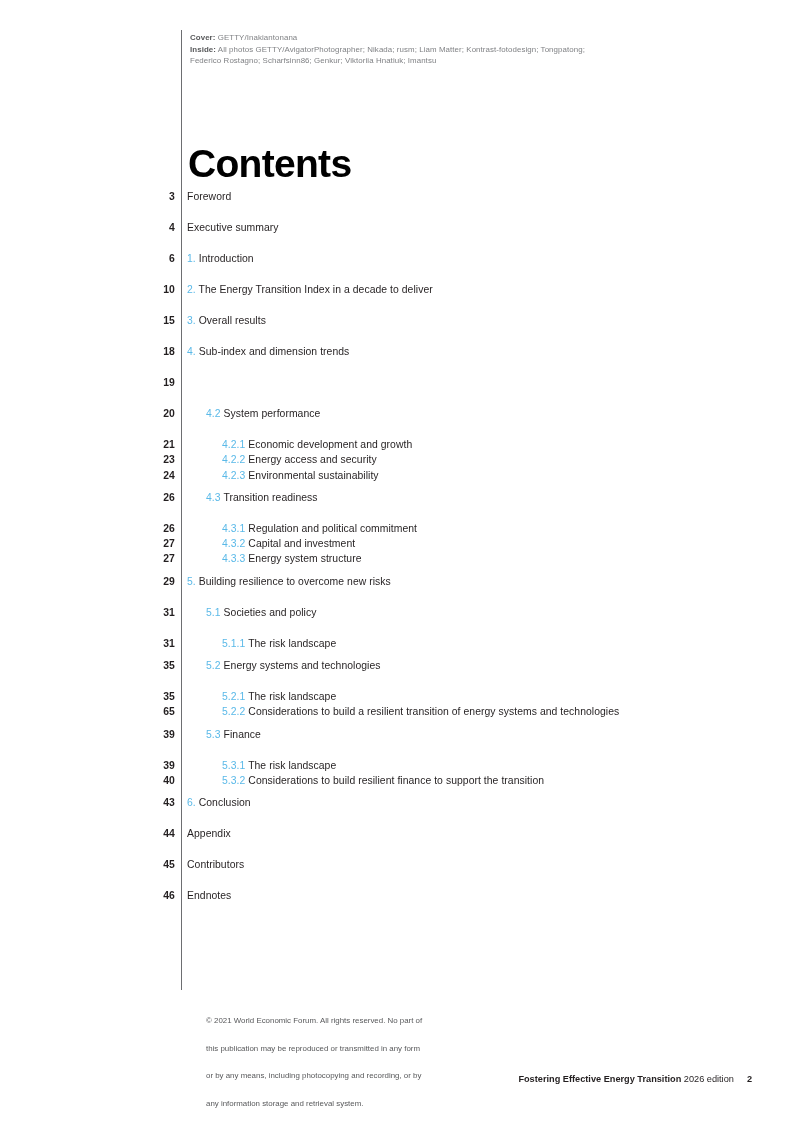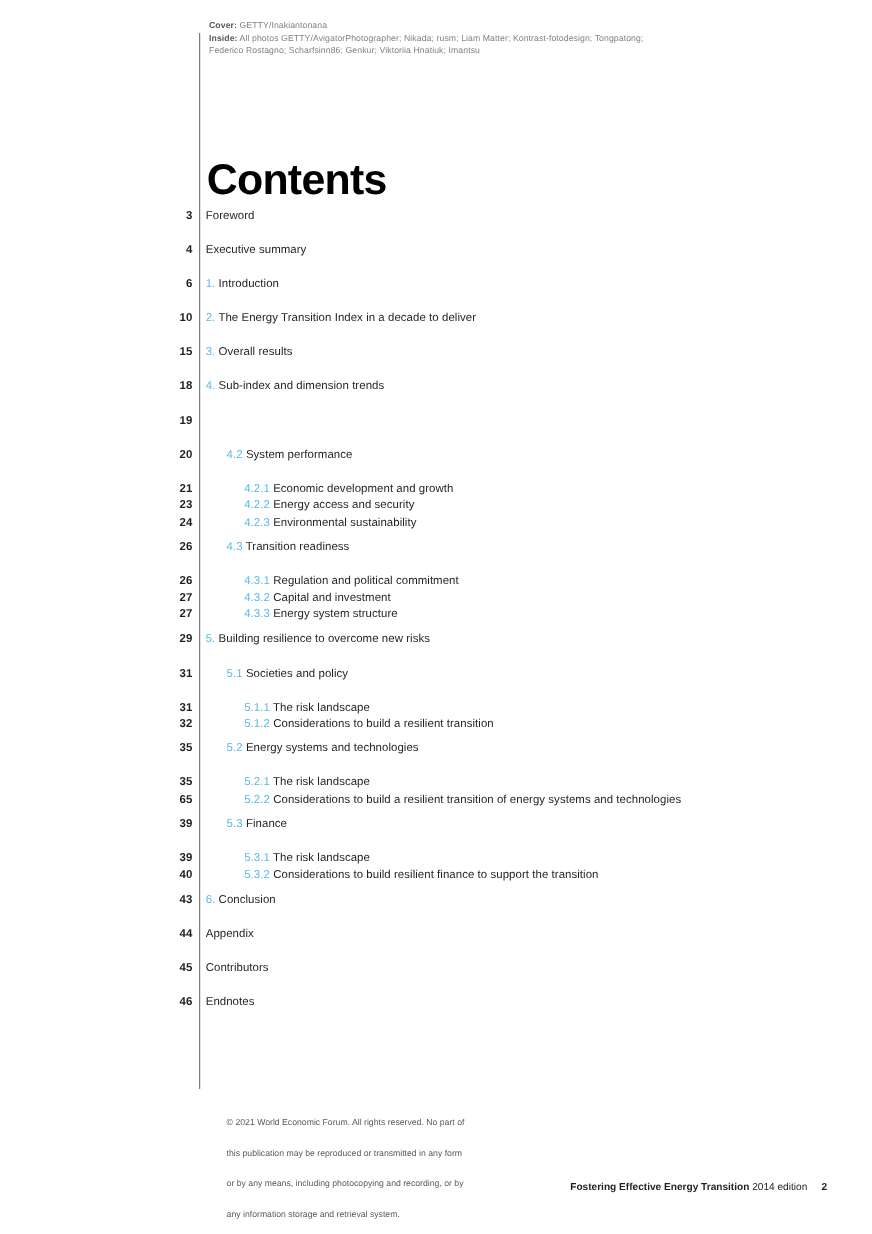--- a/index.html
+++ b/index.html
@@ -23,21 +23,21 @@
     top: 30px;
     width: 1px;
     height: 960px;
     background: #6d6e71;
   }
 
   
   .credits {
     position: absolute;
     left: 190px;
-    top: 17px;
+    top: 32px;
     width: 420px;
     font-size: 7.9px;
     line-height: 11.6px;
     color: #808285;
     letter-spacing: 0.01em;
   }
   .credits .lbl {
     font-weight: bold;
     color: #58595b;
   }
@@ -203,24 +203,20 @@
       <div class="toc-label"><span class="sec">5.</span> <span>Building resilience to overcome new risks</span></div>
     </div>
     <div class="toc-row lvl2">
       <div class="toc-num">31</div>
       <div class="toc-label"><span class="sec">5.1</span> <span>Societies and policy</span></div>
     </div>
     <div class="toc-row lvl3 tight">
       <div class="toc-num">31</div>
       <div class="toc-label"><span class="sec">5.1.1</span> <span>The risk landscape</span></div>
     </div>
-    <div class="toc-row lvl3 tight">
-      <div class="toc-num">32</div>
-      <div class="toc-label"><span class="sec">5.1.2</span> <span>Considerations to build a resilient transition</span></div>
-    </div>
     <div class="toc-row lvl2 gap-before">
       <div class="toc-num">35</div>
       <div class="toc-label"><span class="sec">5.2</span> <span>Energy systems and technologies</span></div>
     </div>
     <div class="toc-row lvl3 tight">
       <div class="toc-num">35</div>
       <div class="toc-label"><span class="sec">5.2.1</span> <span>The risk landscape</span></div>
     </div>
     <div class="toc-row lvl3 tight">
       <div class="toc-num">65</div>
@@ -257,14 +253,14 @@
   </div>
 
 <div class="copyright" id="copyright">
     <p>© 2021 World Economic Forum. All rights reserved. No part of</p>
     <p>this publication may be reproduced or transmitted in any form</p>
     <p>or by any means, including photocopying and recording, or by</p>
     <p>any information storage and retrieval system.</p>
   </div>
 
 <div class="footer">
-  <span class="ft-bold">Fostering Effective Energy Transition</span><span class="ft-reg"> 2014 edition</span><span class="ft-page">2</span>
+  <span class="ft-bold">Fostering Effective Energy Transition</span><span class="ft-reg"> 2026 edition</span><span class="ft-page">2</span>
 </div>
 
 </body></html>

